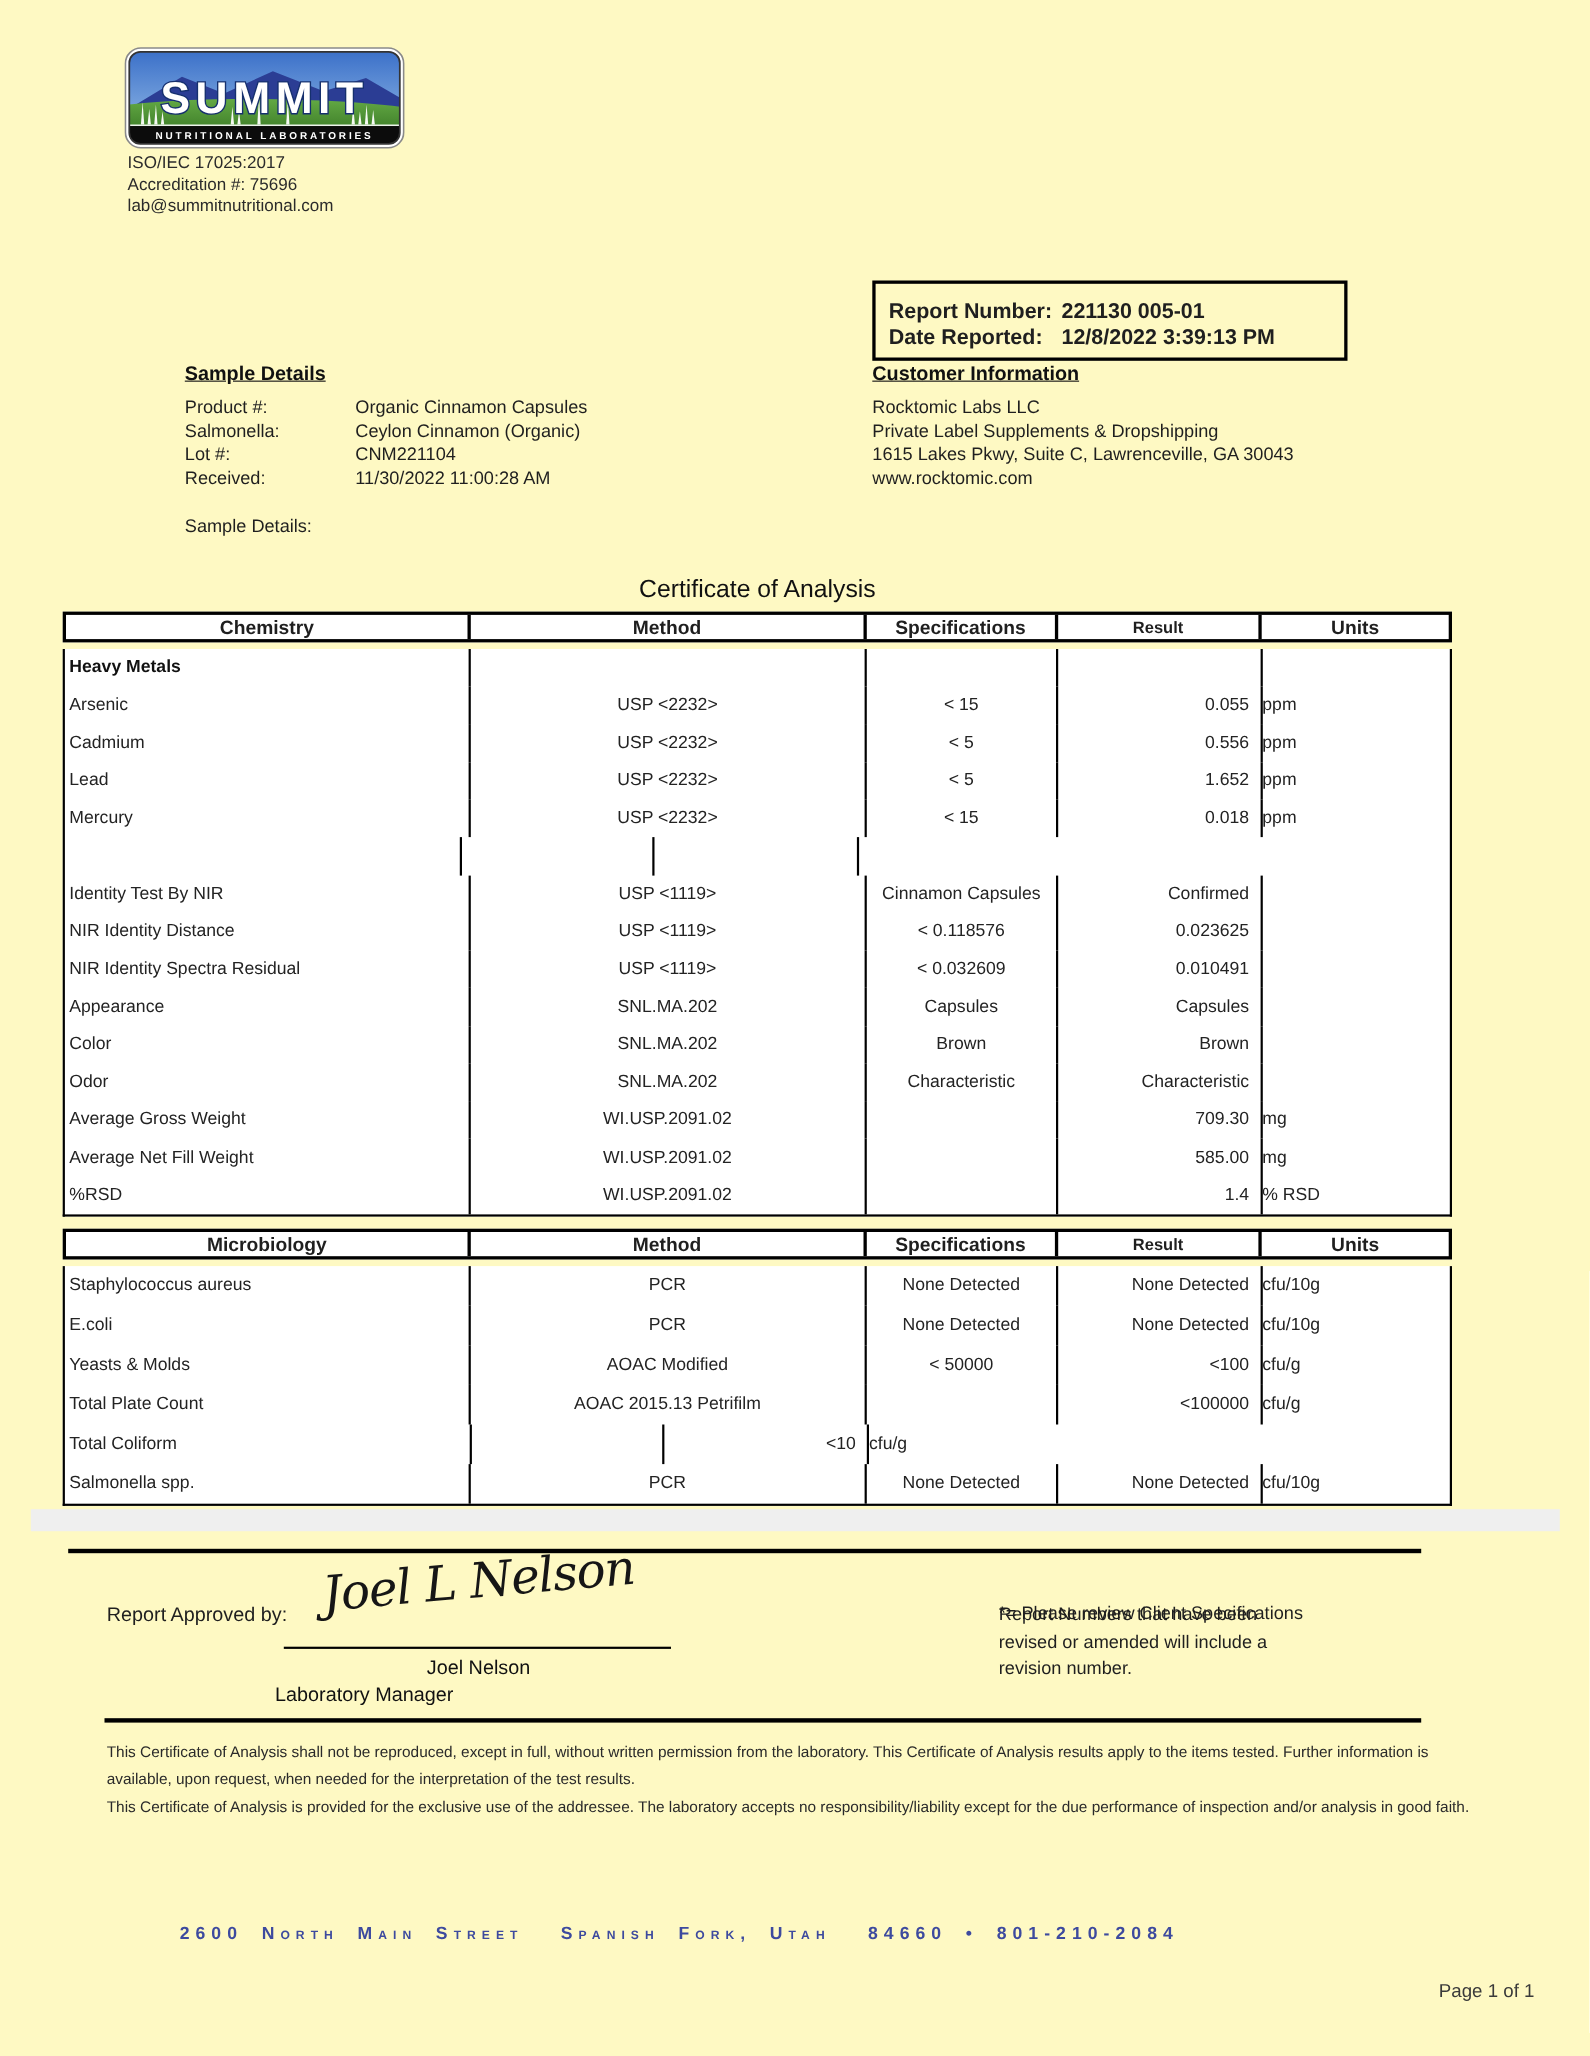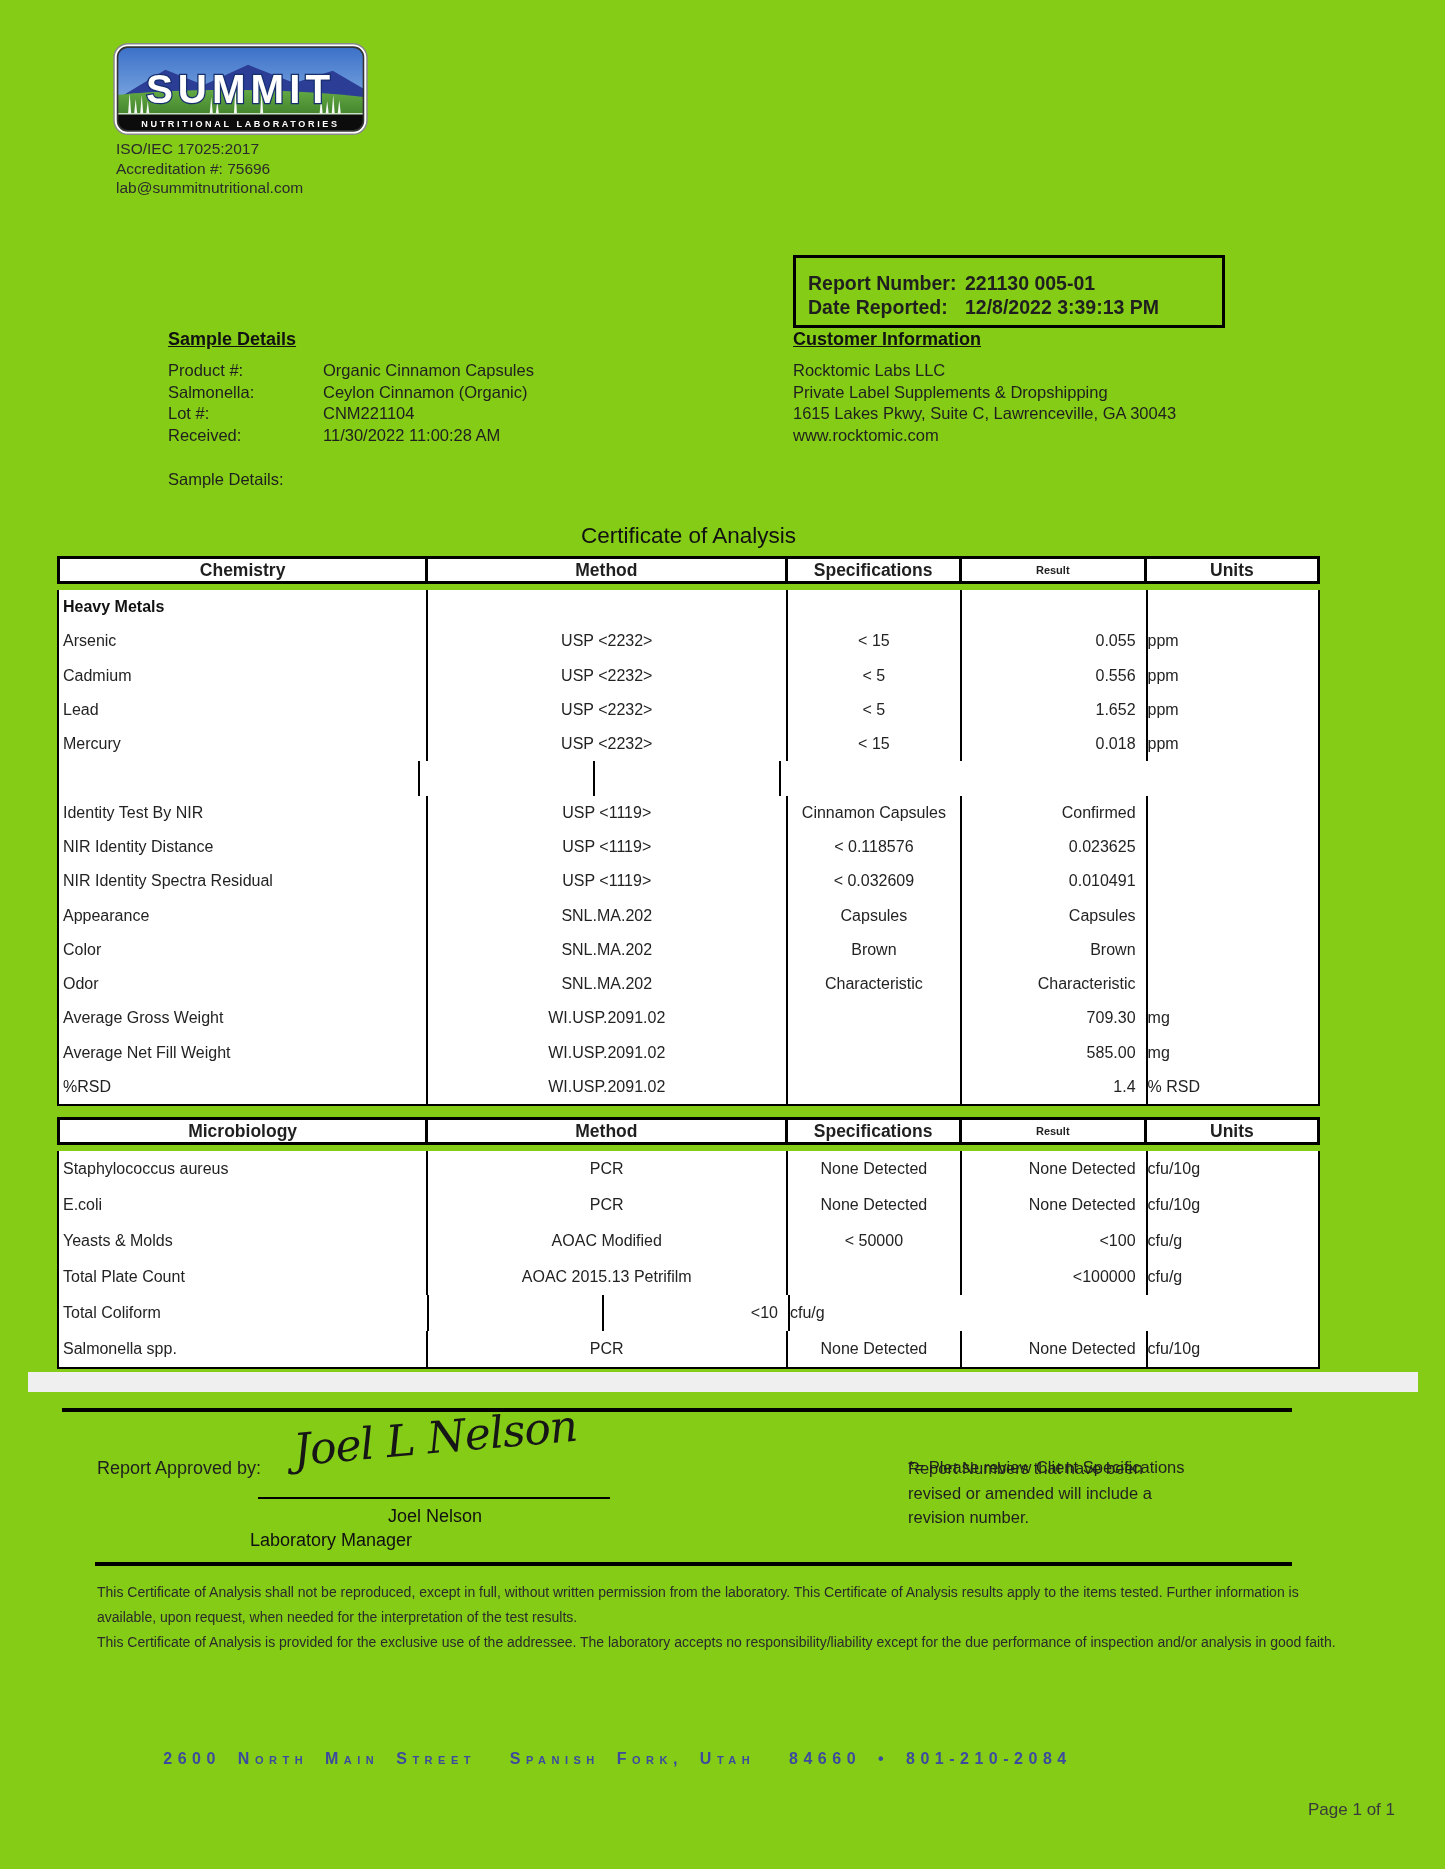--- a/index.html
+++ b/index.html
@@ -1,18 +1,18 @@
 <!DOCTYPE html>
 <html><head>
 <meta charset="utf-8">
 <style>
   * { margin:0; padding:0; box-sizing:border-box; }
   html,body { background:#ffffff; }
   body { font-family:"Liberation Sans", sans-serif; color:#1f1f1f; }
-  .page { position:relative; width:1445px; height:1869px; background:#84cc16; overflow:hidden; }
+  .page { position:relative; width:1445px; height:1869px; background:#fef9c3; overflow:hidden; }
 
   
   .logo { position:absolute; left:113px; top:42px; width:255px; height:94px; }
 
   
   .accred { position:absolute; left:116px; top:139px; font-size:15.5px; line-height:19.5px; color:#2b2b2b; }
 
   
   .report-box { position:absolute; left:793px; top:227px; width:432px; height:73px;
     border:3px solid #000; padding:8px 12px 6px 12px; display:flex; flex-direction:column; justify-content:flex-end;margin-top:28px; }
@@ -27,21 +27,21 @@
   .sample-extra { position:absolute; left:168px; top:470px; font-size:16.5px; }
   .customer-lines { position:absolute; left:793px; top:360px; font-size:16.5px; line-height:21.5px; }
 
   
   .cert-title { position:absolute; left:57px; top:523px; width:1263px; text-align:center; font-size:22.5px; color:#111; }
 
   
   .tbl-header { position:absolute; left:57px; width:1263px; height:28px; border:3px solid #000; display:flex; background:#fff; }
   .tbl-header .hc { display:flex; align-items:center; justify-content:center; font-weight:bold; font-size:17.5px; border-right:3px solid #000; }
   .tbl-header .hc:last-child { border-right:none; }
-  .tbl-header .hc.small { font-size:11px; }
+  .tbl-header .hc.small { font-size:15px; }
   .tbl-body { position:absolute; left:57px; width:1263px; border-left:2.5px solid #000; border-right:2.5px solid #000; border-bottom:2.5px solid #000; display:flex; flex-direction:column; background:#fff; }
   .trow { flex:1; display:flex; }
   .trow .c { display:flex; align-items:center; font-size:16px; color:#232323; border-right:2.5px solid #000; }
   .trow .c:last-child { border-right:none; }
   .c1 { width:370px; padding-left:4px; }
   .c2 { width:361px; justify-content:center; text-align:center; }
   .c3 { width:175px; justify-content:center; text-align:center; }
   .c4 { width:186px; justify-content:flex-end; padding-right:10px; text-align:right; }
   .c5 { width:171px; }
   .hc.c1,.hc.c2,.hc.c3,.hc.c4,.hc.c5 { padding:0; justify-content:center; }

